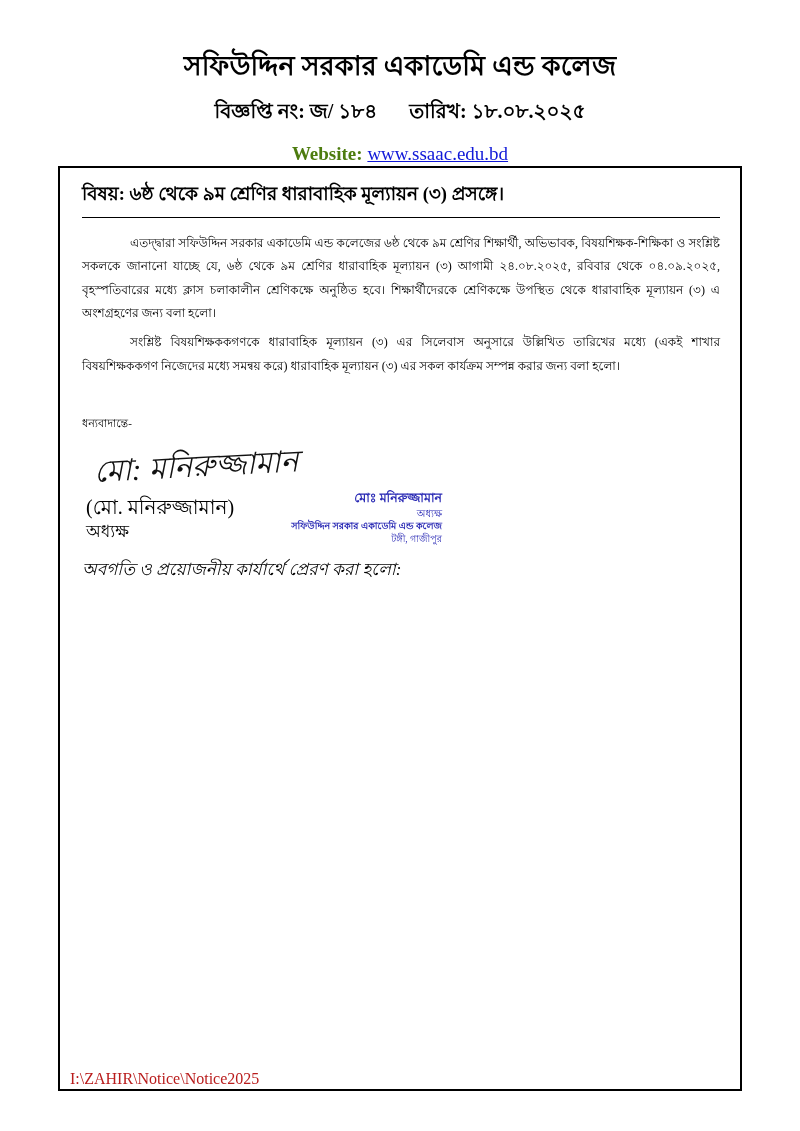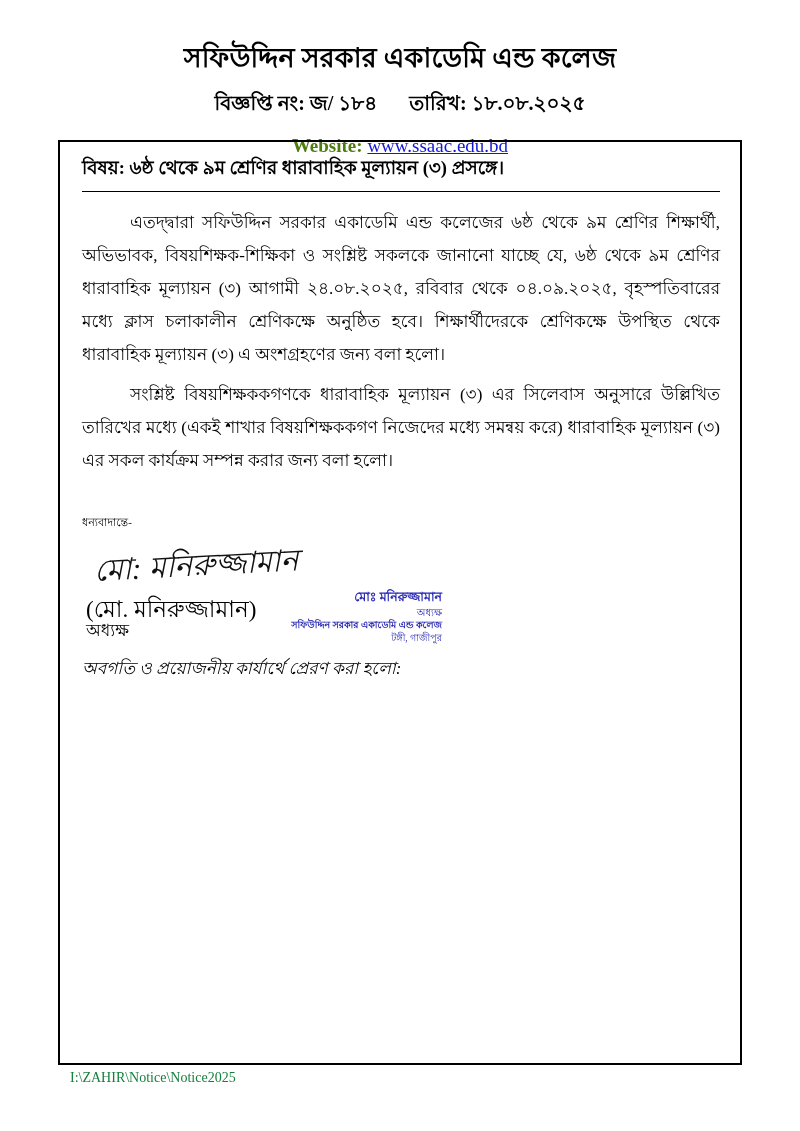--- a/index.html
+++ b/index.html
@@ -14,21 +14,21 @@
     color: #000000;
     position: relative;
     overflow: hidden;
   }
   .page {
     width: 800px;
     height: 1131px;
     position: relative;
     background: #ffffff;
     box-sizing: border-box;
-    padding: 0;
+    padding: 8px;
   }
   .header {
     text-align: center;
     padding-top: 42px;
   }
   .school-name {
     font-size: 27px;
     font-weight: bold;
     letter-spacing: 0.2px;
     line-height: 1.2;
@@ -52,42 +52,42 @@
     color: #4d7c0f;
   }
   .website-link {
     color: #1018d8;
     text-decoration: underline;
     font-weight: normal;
   }
   .frame {
     position: absolute;
     left: 58px;
-    top: 140px;
+    top: 166px;
     width: 684px;
     height: 925px;
     border: 2.5px solid #000000;
     box-sizing: border-box;
   }
   .frame-inner {
     padding: 14px 20px 10px 22px;
     height: 100%;
     box-sizing: border-box;
     position: relative;
   }
   .subject {
     font-size: 18.5px;
     font-weight: bold;
     border-bottom: 1.5px solid #000000;
     padding-bottom: 9px;
     margin-bottom: 14px;
     line-height: 1.4;
   }
   .para {
-    font-size: 17px;
+    font-size: 12px;
     line-height: 1.95;
     text-align: justify;
     text-justify: inter-word;
     text-indent: 48px;
     margin: 0 0 2px 0;
   }
   .para2 {
     margin-top: 6px;
   }
   .thanks {
@@ -110,21 +110,21 @@
     font-size: 30px;
     font-style: italic;
     color: #111111;
     transform: rotate(-3deg);
     white-space: nowrap;
   }
   .sig-name {
     position: absolute;
     left: 4px;
     top: 50px;
-    font-size: 23px;
+    font-size: 20px;
   }
   .sig-role {
     position: absolute;
     left: 4px;
     top: 76px;
     font-size: 17px;
   }
   .stamp {
     position: absolute;
     left: 140px;
@@ -144,23 +144,23 @@
     font-style: italic;
   }
   .list-item {
     font-size: 17px;
     margin-top: 26px;
   }
   .footer-path {
     position: absolute;
     left: 70px;
     top: 1070px;
-    font-size: 14px;
-    font-family: "Liberation Serif", serif;
-    color: #15803d;
+    font-size: 16px;
+    font-family: "Liberation Serif", serif;
+    color: #b91c1c;
   }
 </style>
 </head>
 <body>
 
 <div class="page">
 
   <div class="header">
     <div class="school-name">সফিউদ্দিন সরকার একাডেমি এন্ড কলেজ</div>
     <div class="notice-line">

